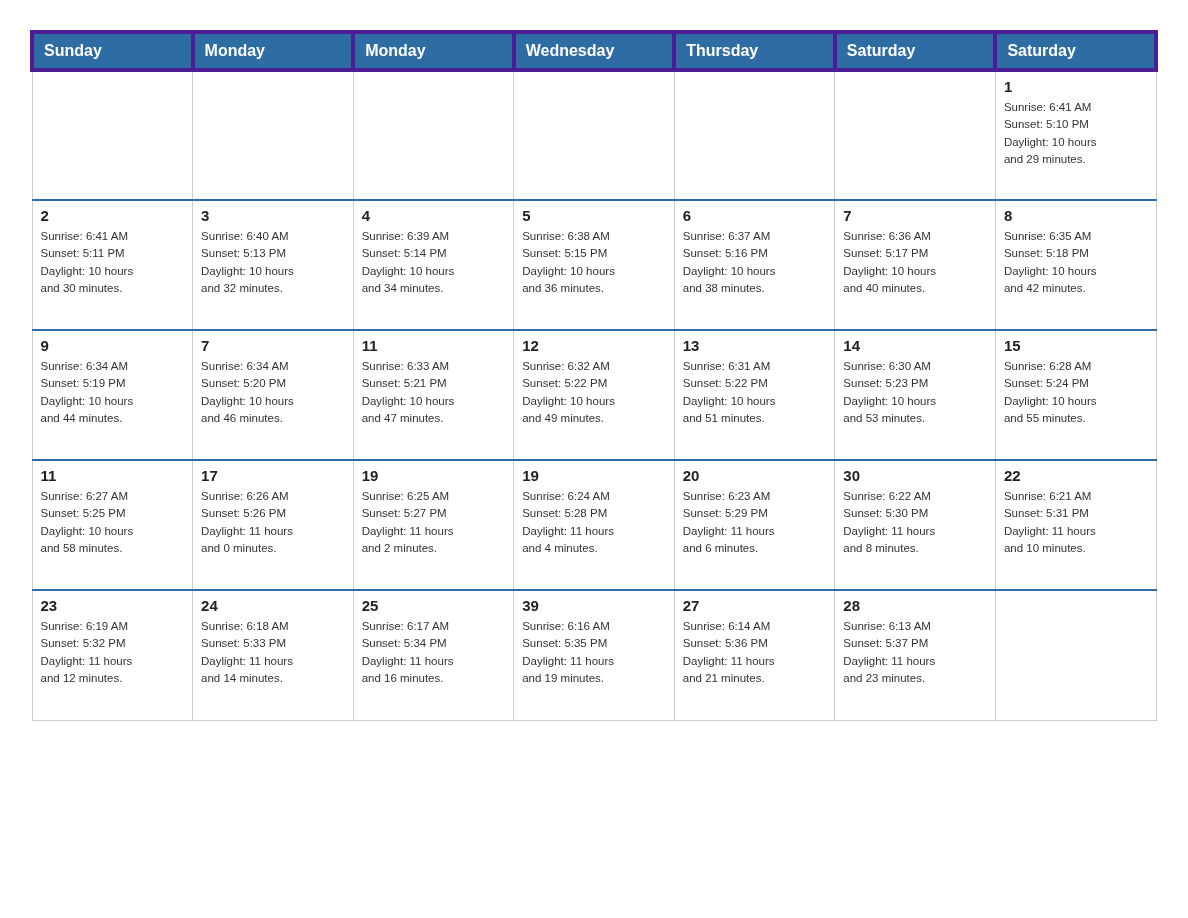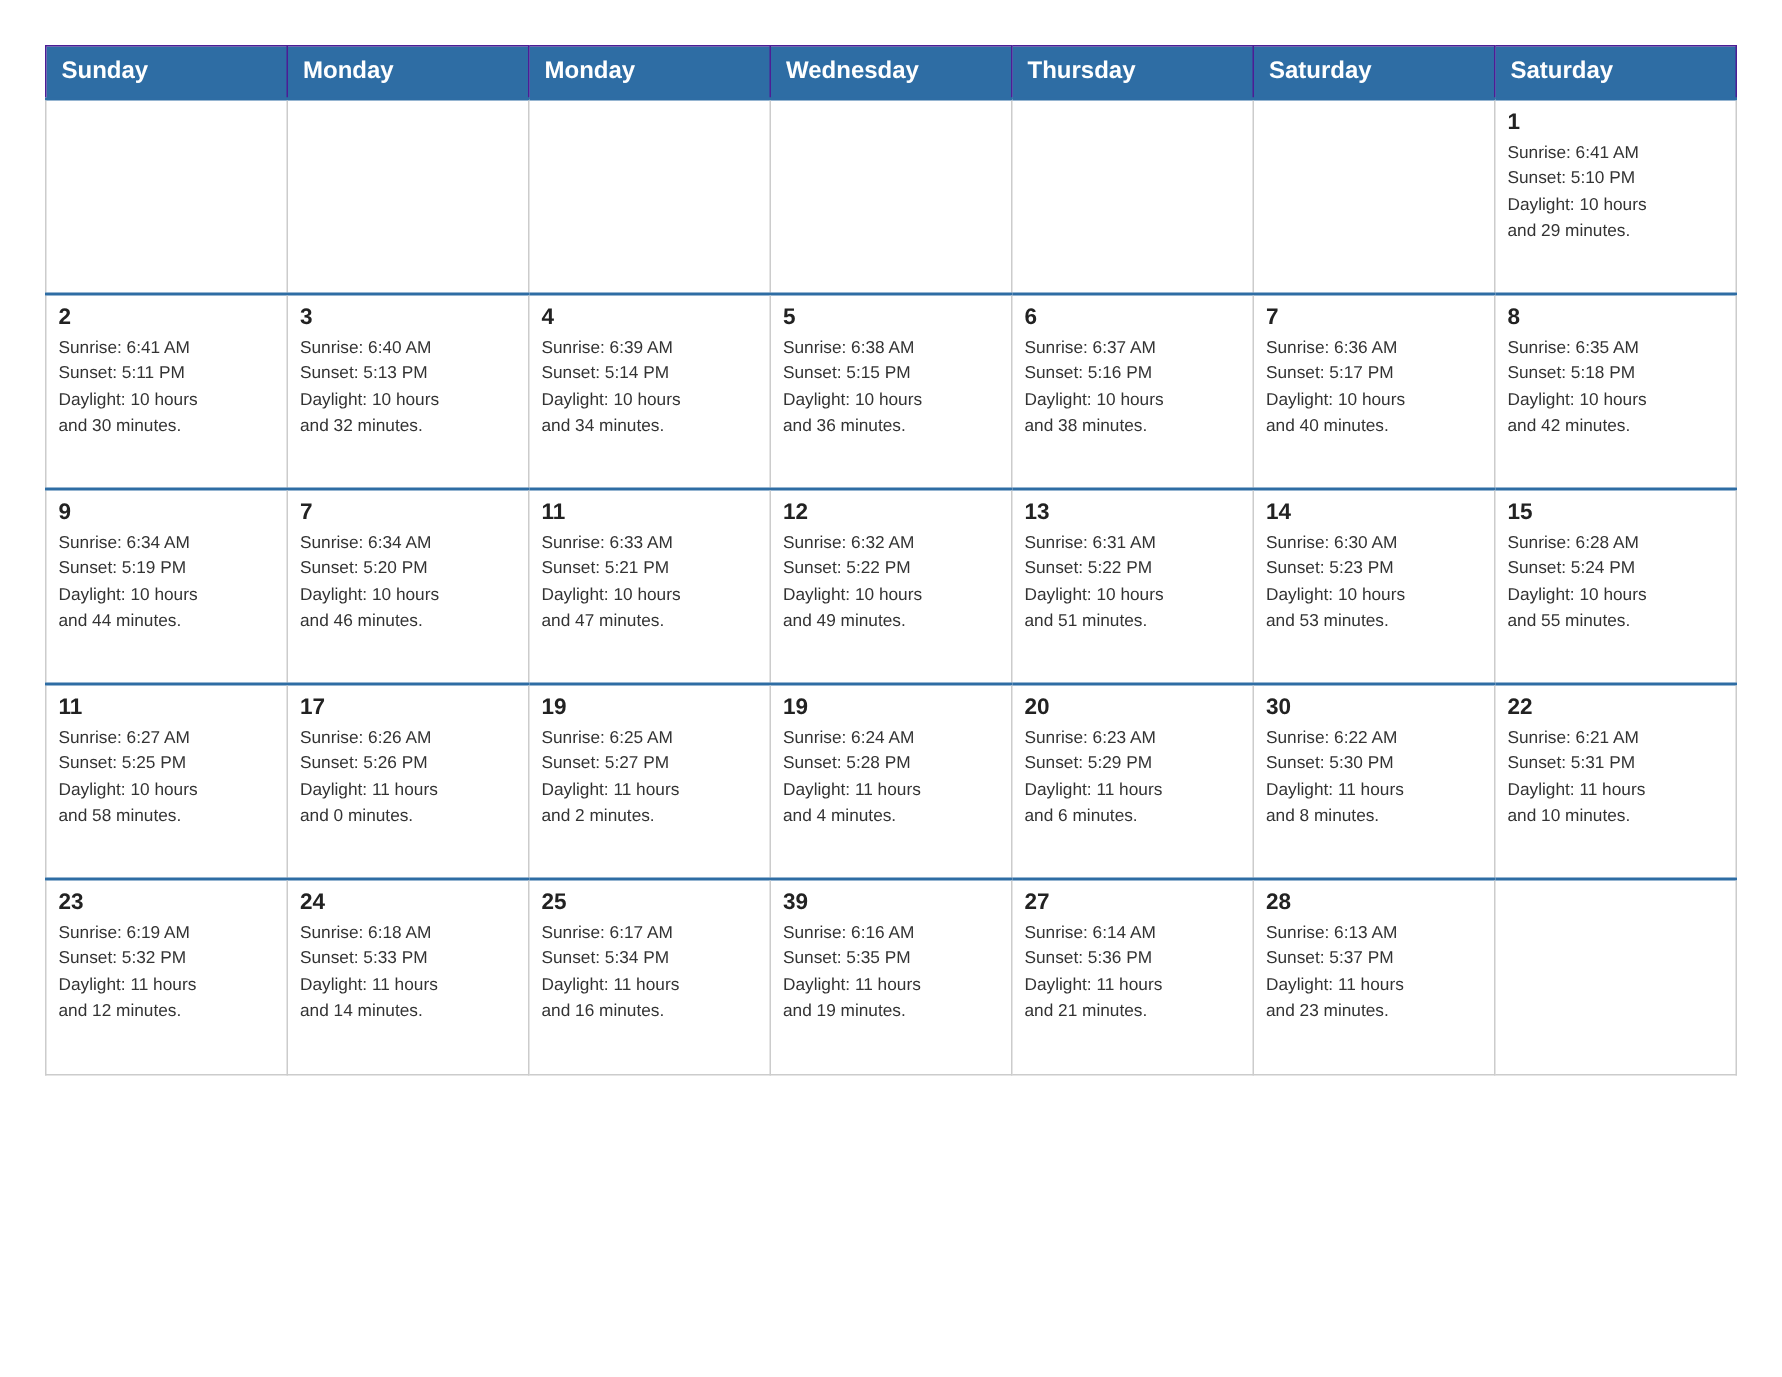--- a/index.html
+++ b/index.html
@@ -41,21 +41,21 @@
       border-collapse: collapse;
       margin-top: 8px;
     }
     .calendar th {
       background-color: #2e6da4;
       color: #fff;
       text-align: left;
       padding: 8px 10px;
       font-size: 16px;
       font-weight: bold;
-      border: 1px solid #4c1d95;
+      border: 4px solid #4c1d95;
     }
     .calendar td {
       vertical-align: top;
       border: 1px solid #ccc;
       padding: 6px 8px;
       width: calc(100% / 7);
       min-height: 110px;
       height: 130px;
     }
     .calendar tr:first-child td {

